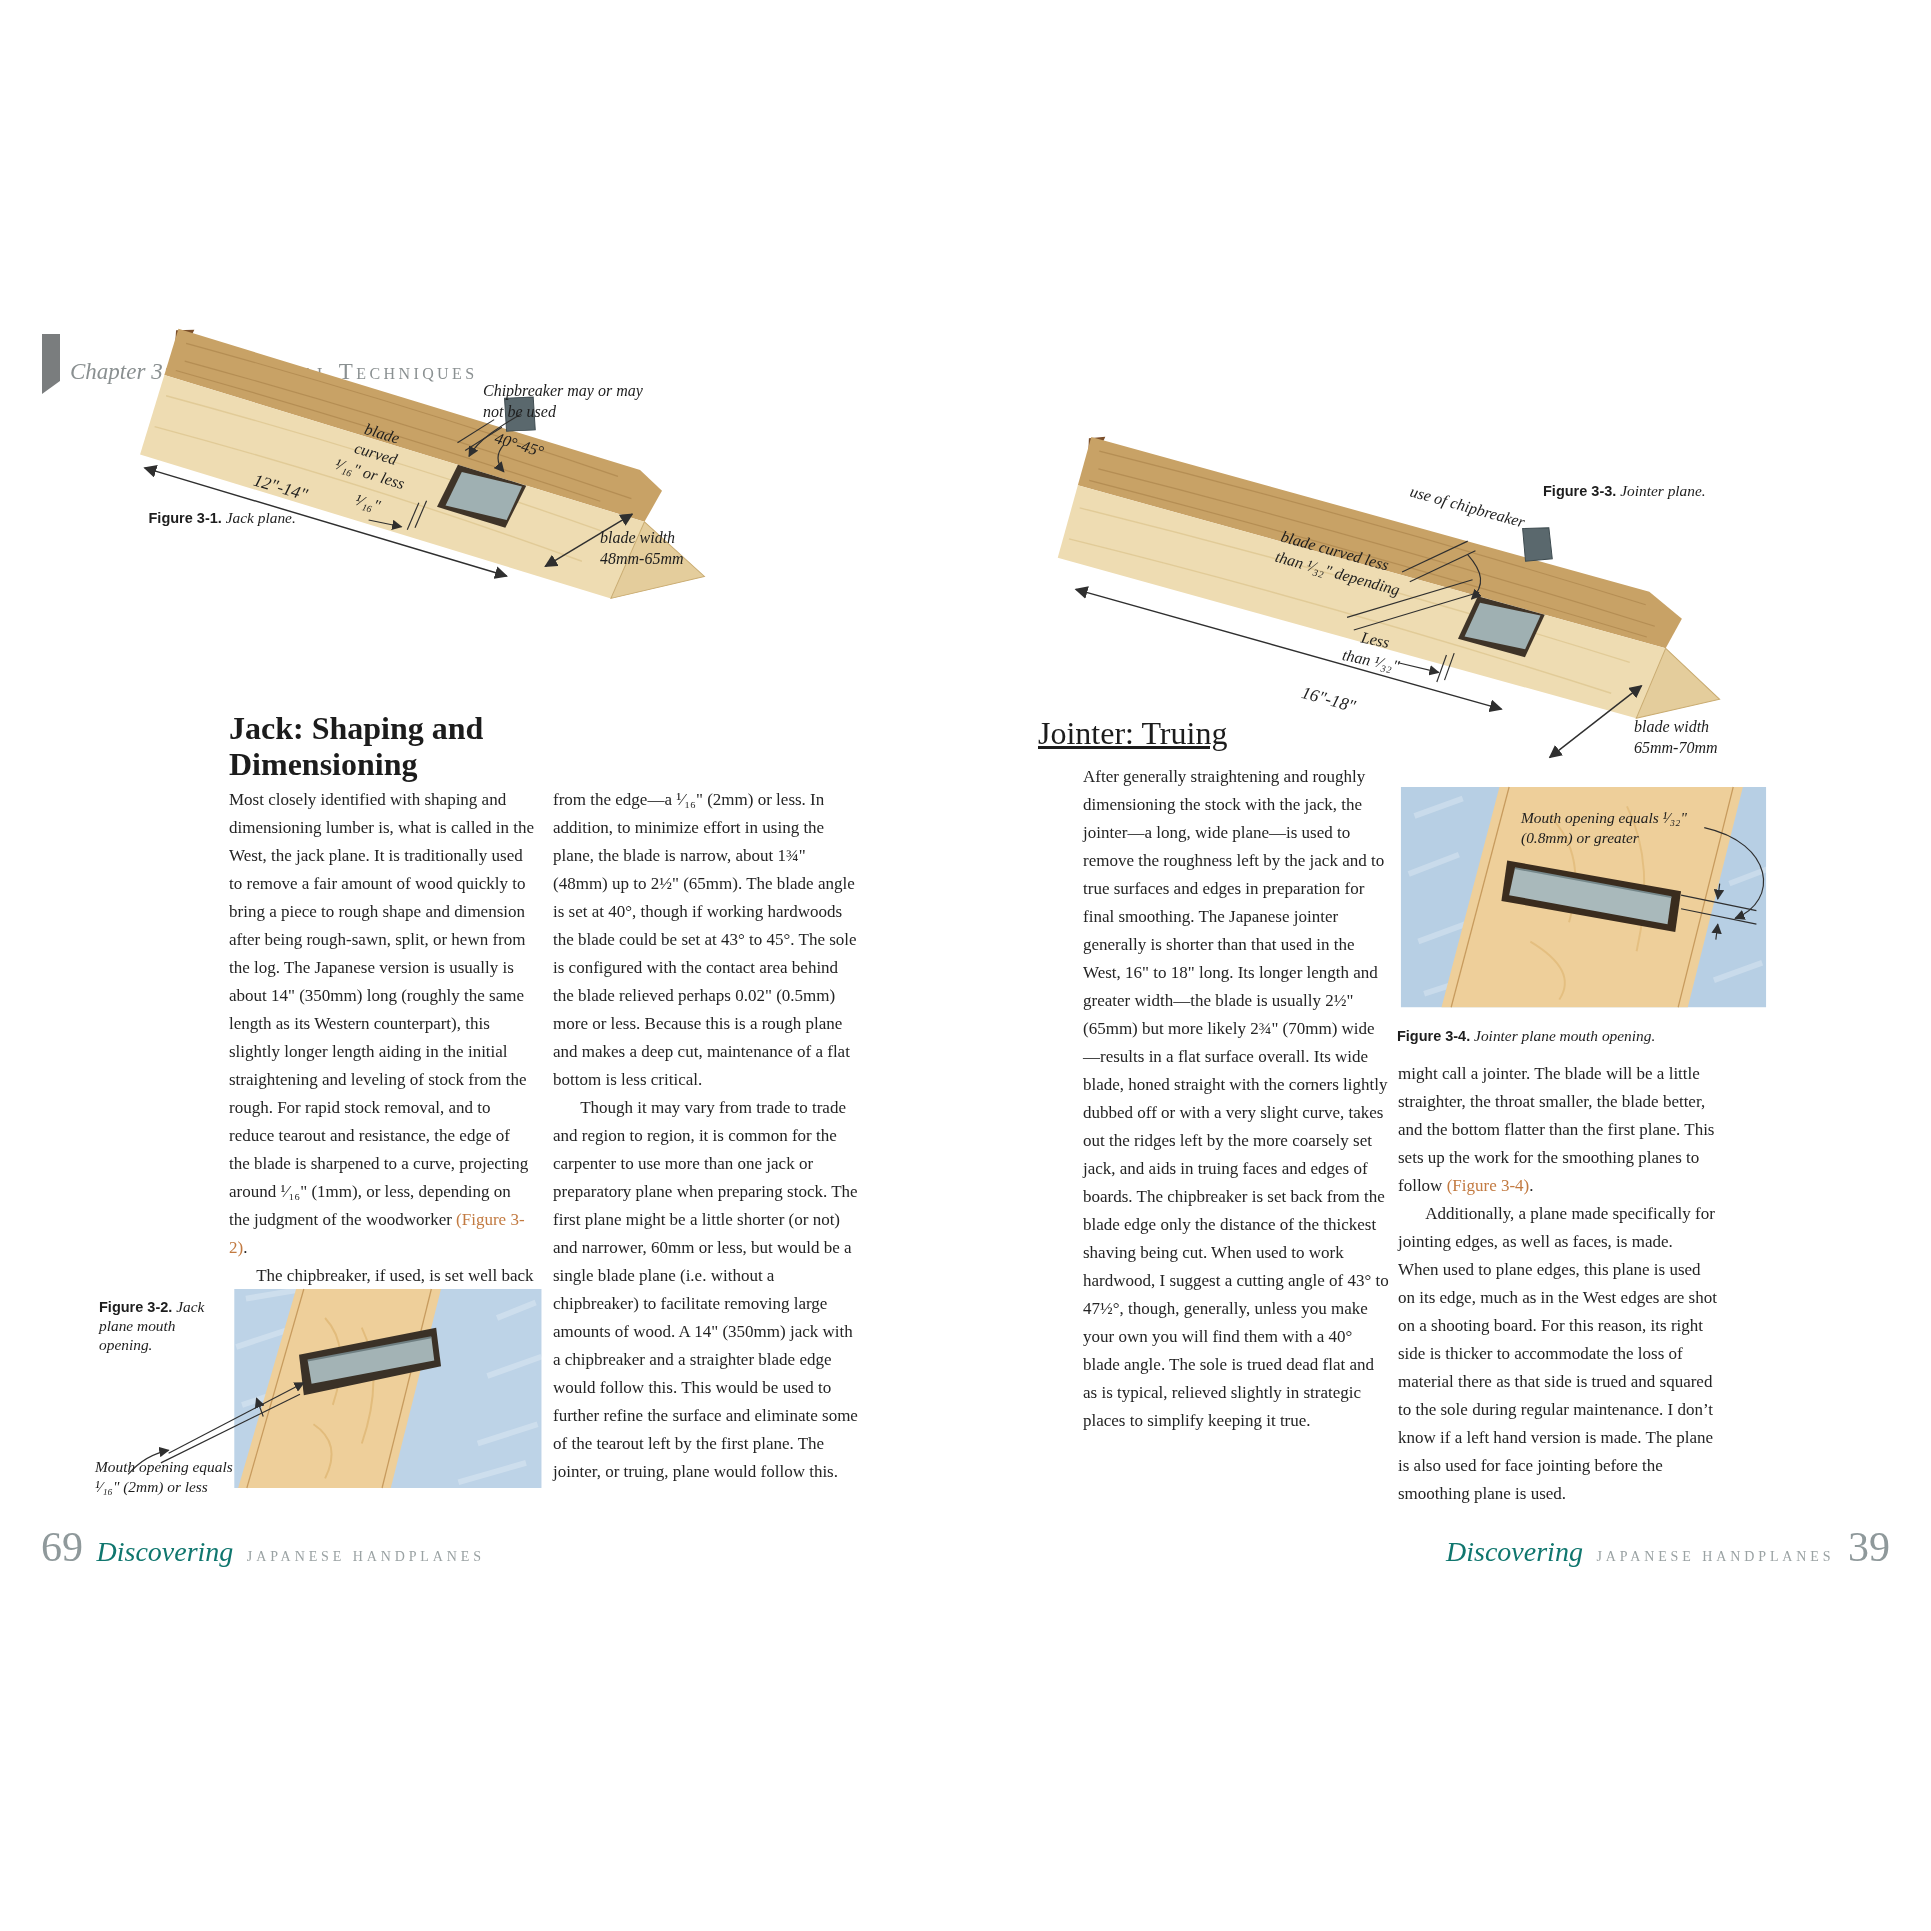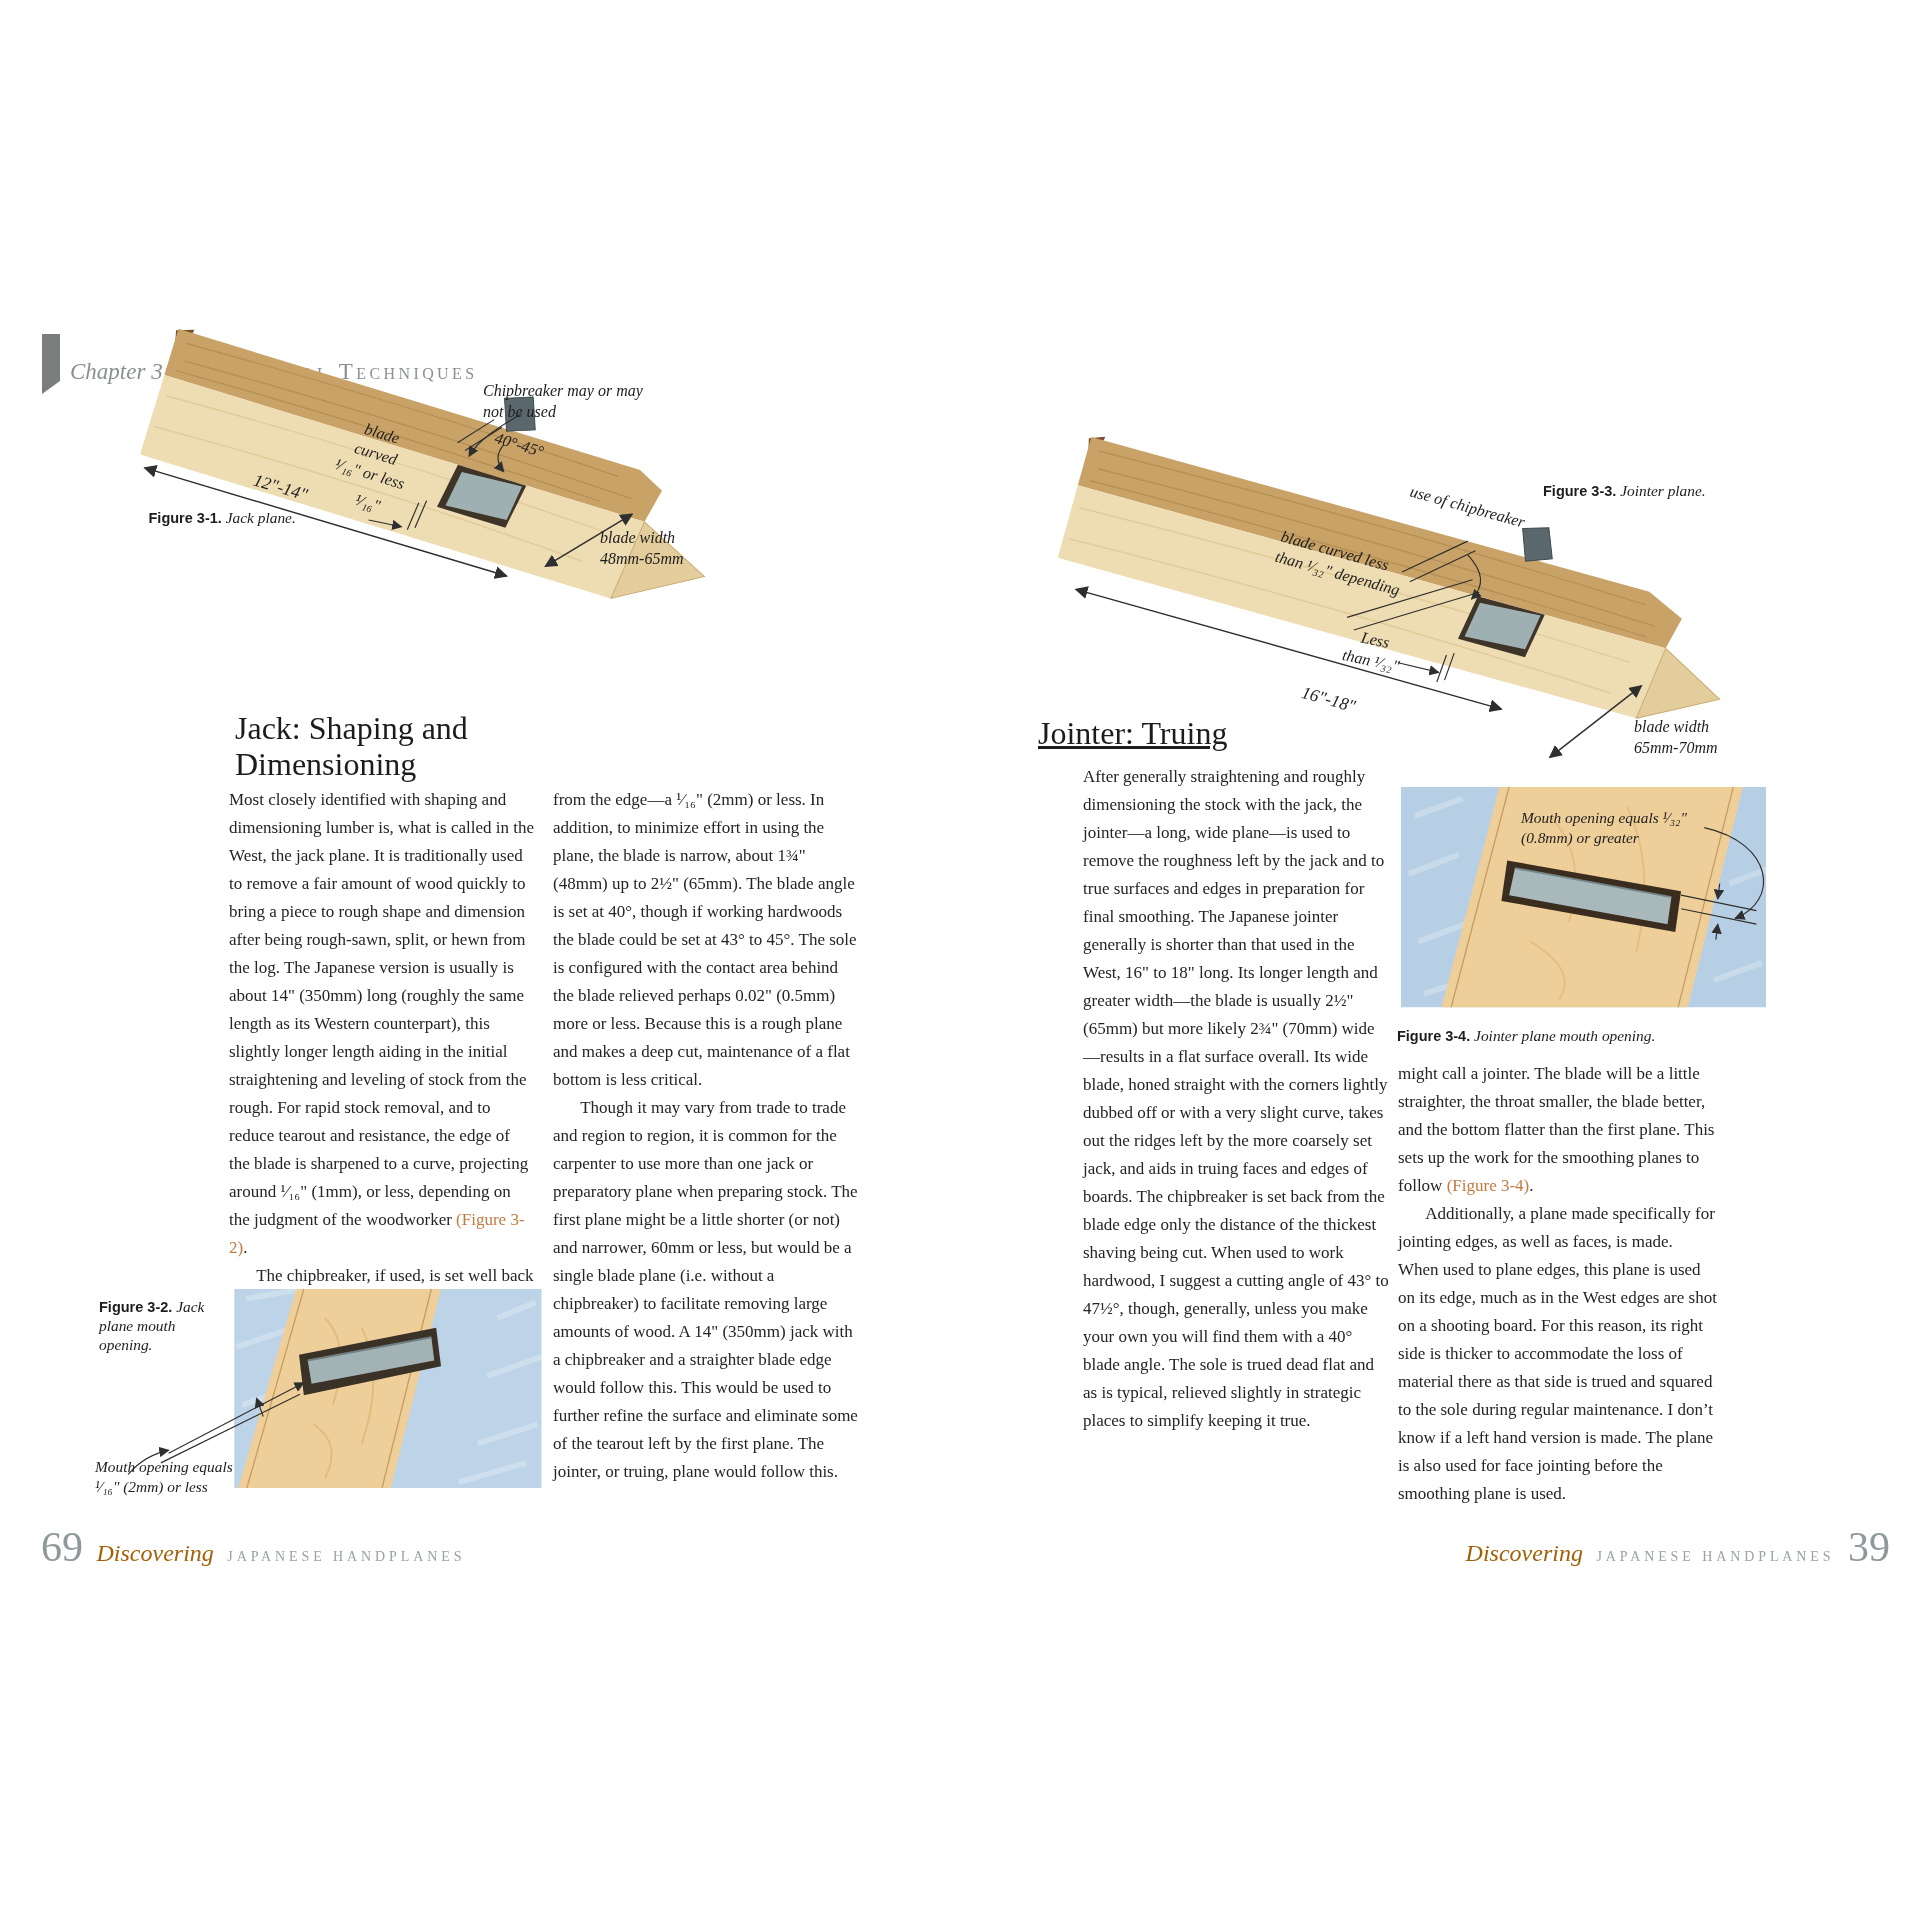--- a/index.html
+++ b/index.html
@@ -22,21 +22,21 @@
   .cap{font-size:15.4px;line-height:1.25;color:#1d1d1d;}
   .cap-label{font-family:"Liberation Sans","DejaVu Sans",sans-serif;font-weight:bold;font-size:14.5px;font-style:normal;}
   .cap-text{font-style:italic;margin-top:7px;}
   
   .ann{font-style:italic;font-size:16px;line-height:1.3;color:#1d1d1d;}
   .pre{white-space:pre-line;}
   .ctr{text-align:center;}
   
   .footer{display:flex;align-items:baseline;gap:13.5px;}
   .pg-num{font-size:42px;color:#8f999b;line-height:1;}
-  .series-italic{font-style:italic;font-size:24px;color:#a16207;}
+  .series-italic{font-style:italic;font-size:28px;color:#0f766e;}
   .series-caps{font-size:14px;letter-spacing:3.9px;color:#9aa2a3;}
   svg{display:block;overflow:visible;}
   .dimline{stroke:#2f2f2f;stroke-width:1.5;fill:none;}
   .thin{stroke:#2f2f2f;stroke-width:1.2;fill:none;}
 </style>
 </head>
 <body>
 
 <div id="page">
 
@@ -138,21 +138,21 @@
 than ¹⁄₃₂"</div>
     <div class="abs ann" style="left:239px;top:365px;transform:rotate(15.5deg);font-size:17.4px;">16"-18"</div>
     <div class="abs ann pre" style="left:572px;top:394px;">blade width
 65mm-70mm</div>
     <div class="abs cap" style="left:481px;top:158px;">
       <span class="cap-label">Figure 3-3.</span>
       <span class="cap-text">Jointer plane.</span>
     </div>
   </div>
 
-  <div class="abs h2" style="left:235px;top:711px;width:290px;">Jack: Shaping and Dimensioning</div>
+  <div class="abs h2" style="left:229px;top:711px;width:290px;font-weight:bold;">Jack: Shaping and Dimensioning</div>
   <div class="abs body-col" style="left:229px;top:786px;width:305px;">
     <p class="para"><span>Most closely identified with shaping and dimensioning lumber is, what is called in the West, the jack plane. It is traditionally used to remove a fair amount of wood quickly to bring a piece to rough shape and dimension after being rough-sawn, split, or hewn from the log. The Japanese version is usually is about 14" (350mm) long (roughly the same length as its Western counterpart), this slightly longer length aiding in the initial straightening and leveling of stock from the rough. For rapid stock removal, and to reduce tearout and resistance, the edge of the blade is sharpened to a curve, projecting around ¹⁄₁₆" (1mm), or less, depending on the judgment of the woodworker </span><span class="figref">(Figure 3-2)</span><span>.</span></p>
     <p class="para indent">The chipbreaker, if used, is set well back</p>
   </div>
   <div class="abs body-col" style="left:553px;top:786px;width:307px;">
     <p class="para">from the edge—a ¹⁄₁₆" (2mm) or less. In addition, to minimize effort in using the plane, the blade is narrow, about 1¾" (48mm) up to 2½" (65mm). The blade angle is set at 40°, though if working hardwoods the blade could be set at 43° to 45°. The sole is configured with the contact area behind the blade relieved perhaps 0.02" (0.5mm) more or less. Because this is a rough plane and makes a deep cut, maintenance of a flat bottom is less critical.</p>
     <p class="para indent">Though it may vary from trade to trade and region to region, it is common for the carpenter to use more than one jack or preparatory plane when preparing stock. The first plane might be a little shorter (or not) and narrower, 60mm or less, but would be a single blade plane (i.e. without a chipbreaker) to facilitate removing large amounts of wood. A 14" (350mm) jack with a chipbreaker and a straighter blade edge would follow this. This would be used to further refine the surface and eliminate some of the tearout left by the first plane. The jointer, or truing, plane would follow this.</p>
   </div>
 
   <div class="abs" style="left:72px;top:1289px;width:483px;height:227px;">

